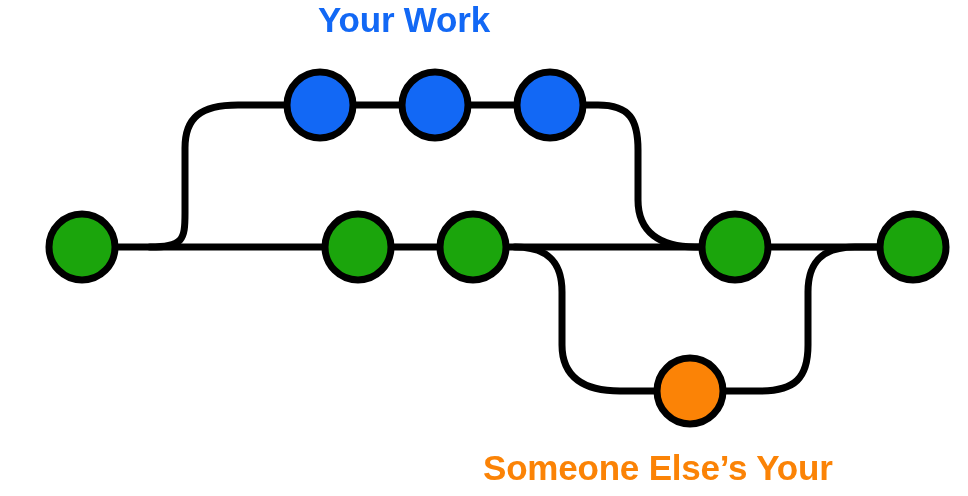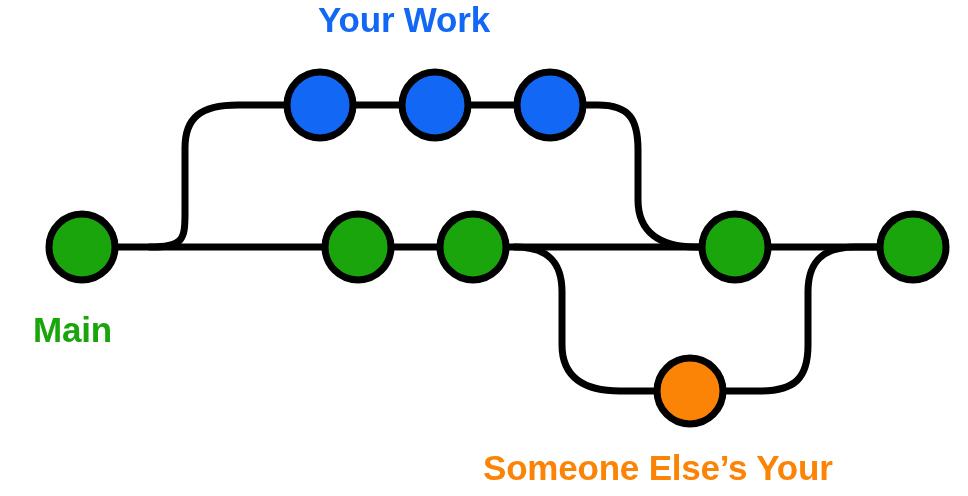--- a/index.html
+++ b/index.html
@@ -87,17 +87,16 @@
       <circle cx="320" cy="105" r="33" fill="#1268f5"></circle>
       <circle cx="435" cy="105" r="33" fill="#1268f5"></circle>
       <circle cx="550" cy="105" r="33" fill="#1268f5"></circle>
 
       <circle cx="690" cy="391" r="33" fill="#fb8306"></circle>
     </g>
   </svg>
 
   <div class="branch-label" id="label-your-work">Your Work</div>
 
-  <div class="branch-label" id="label-main">Main</div>
 
   <div class="branch-label" id="label-someone-else">Someone Else’s Your</div>
 
 </div>
 
 </body></html>

